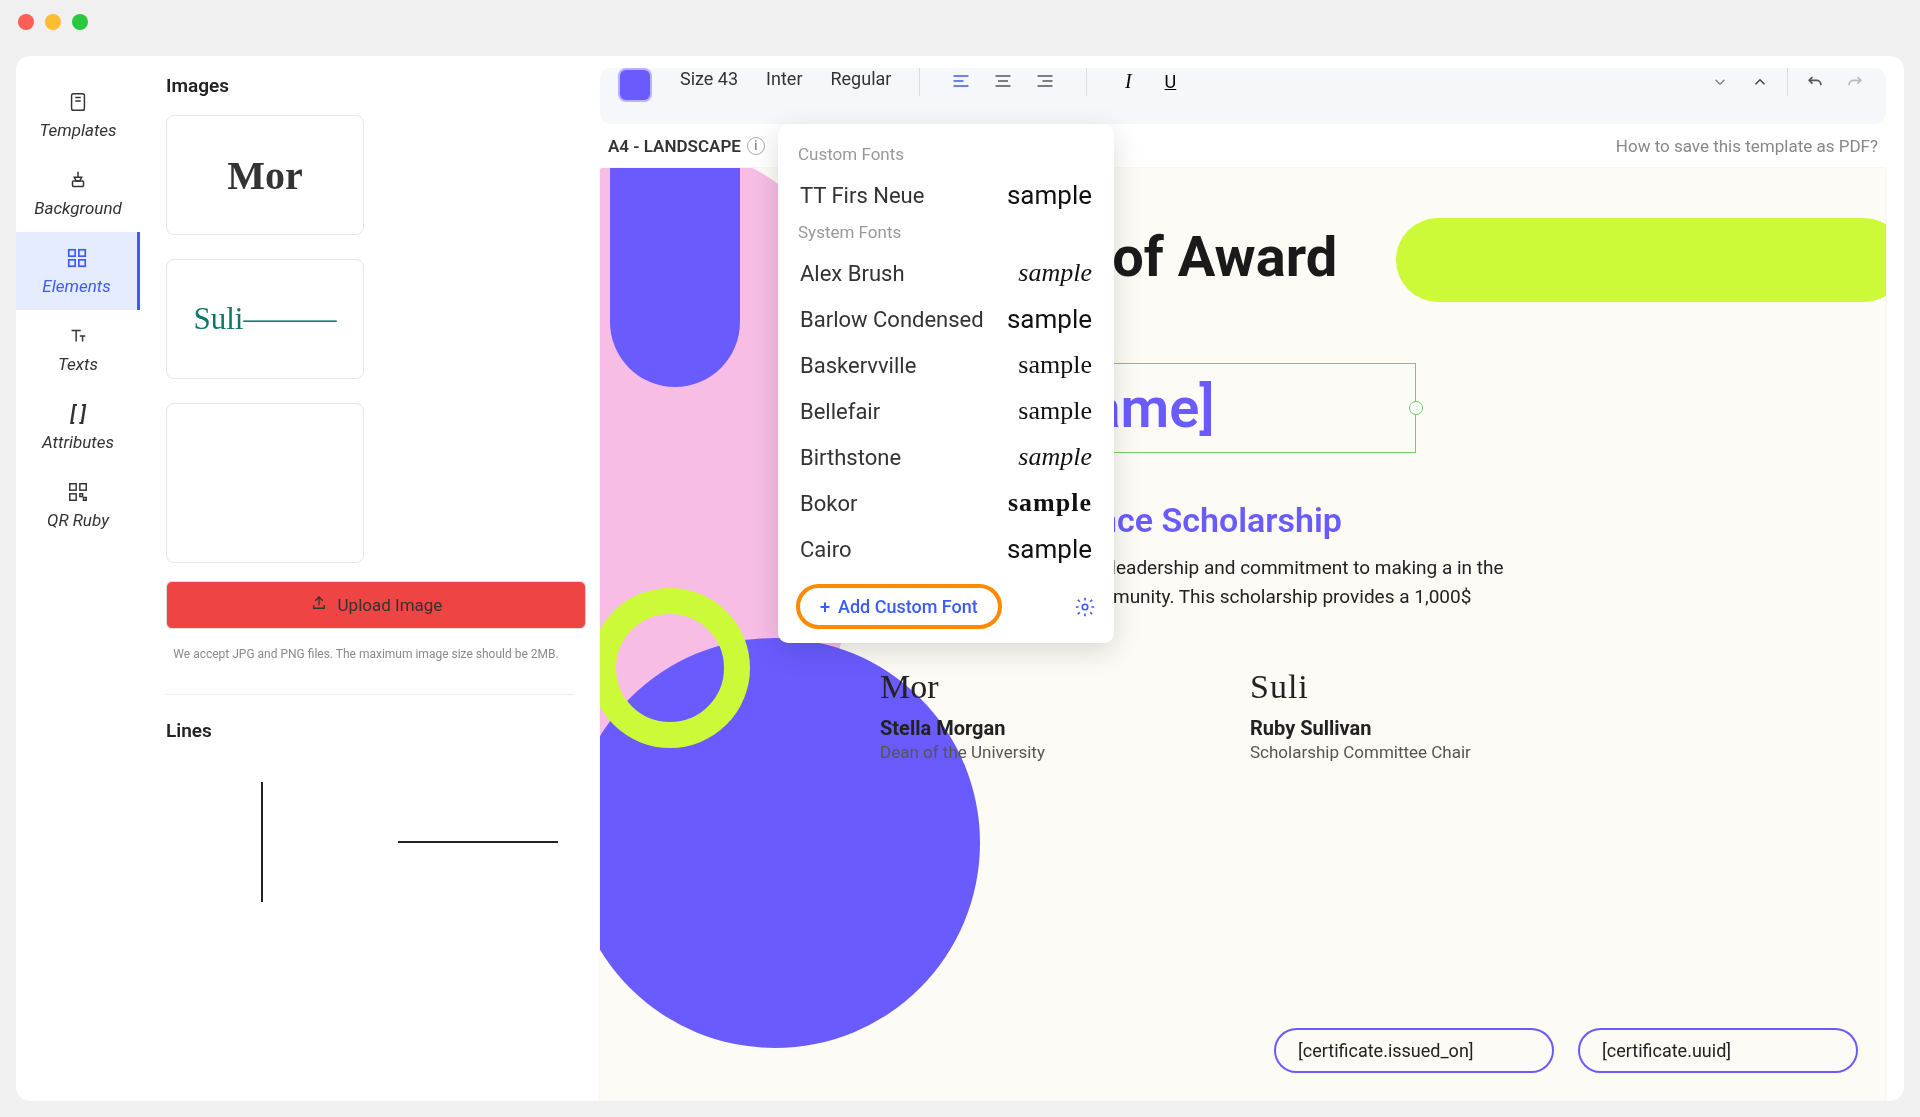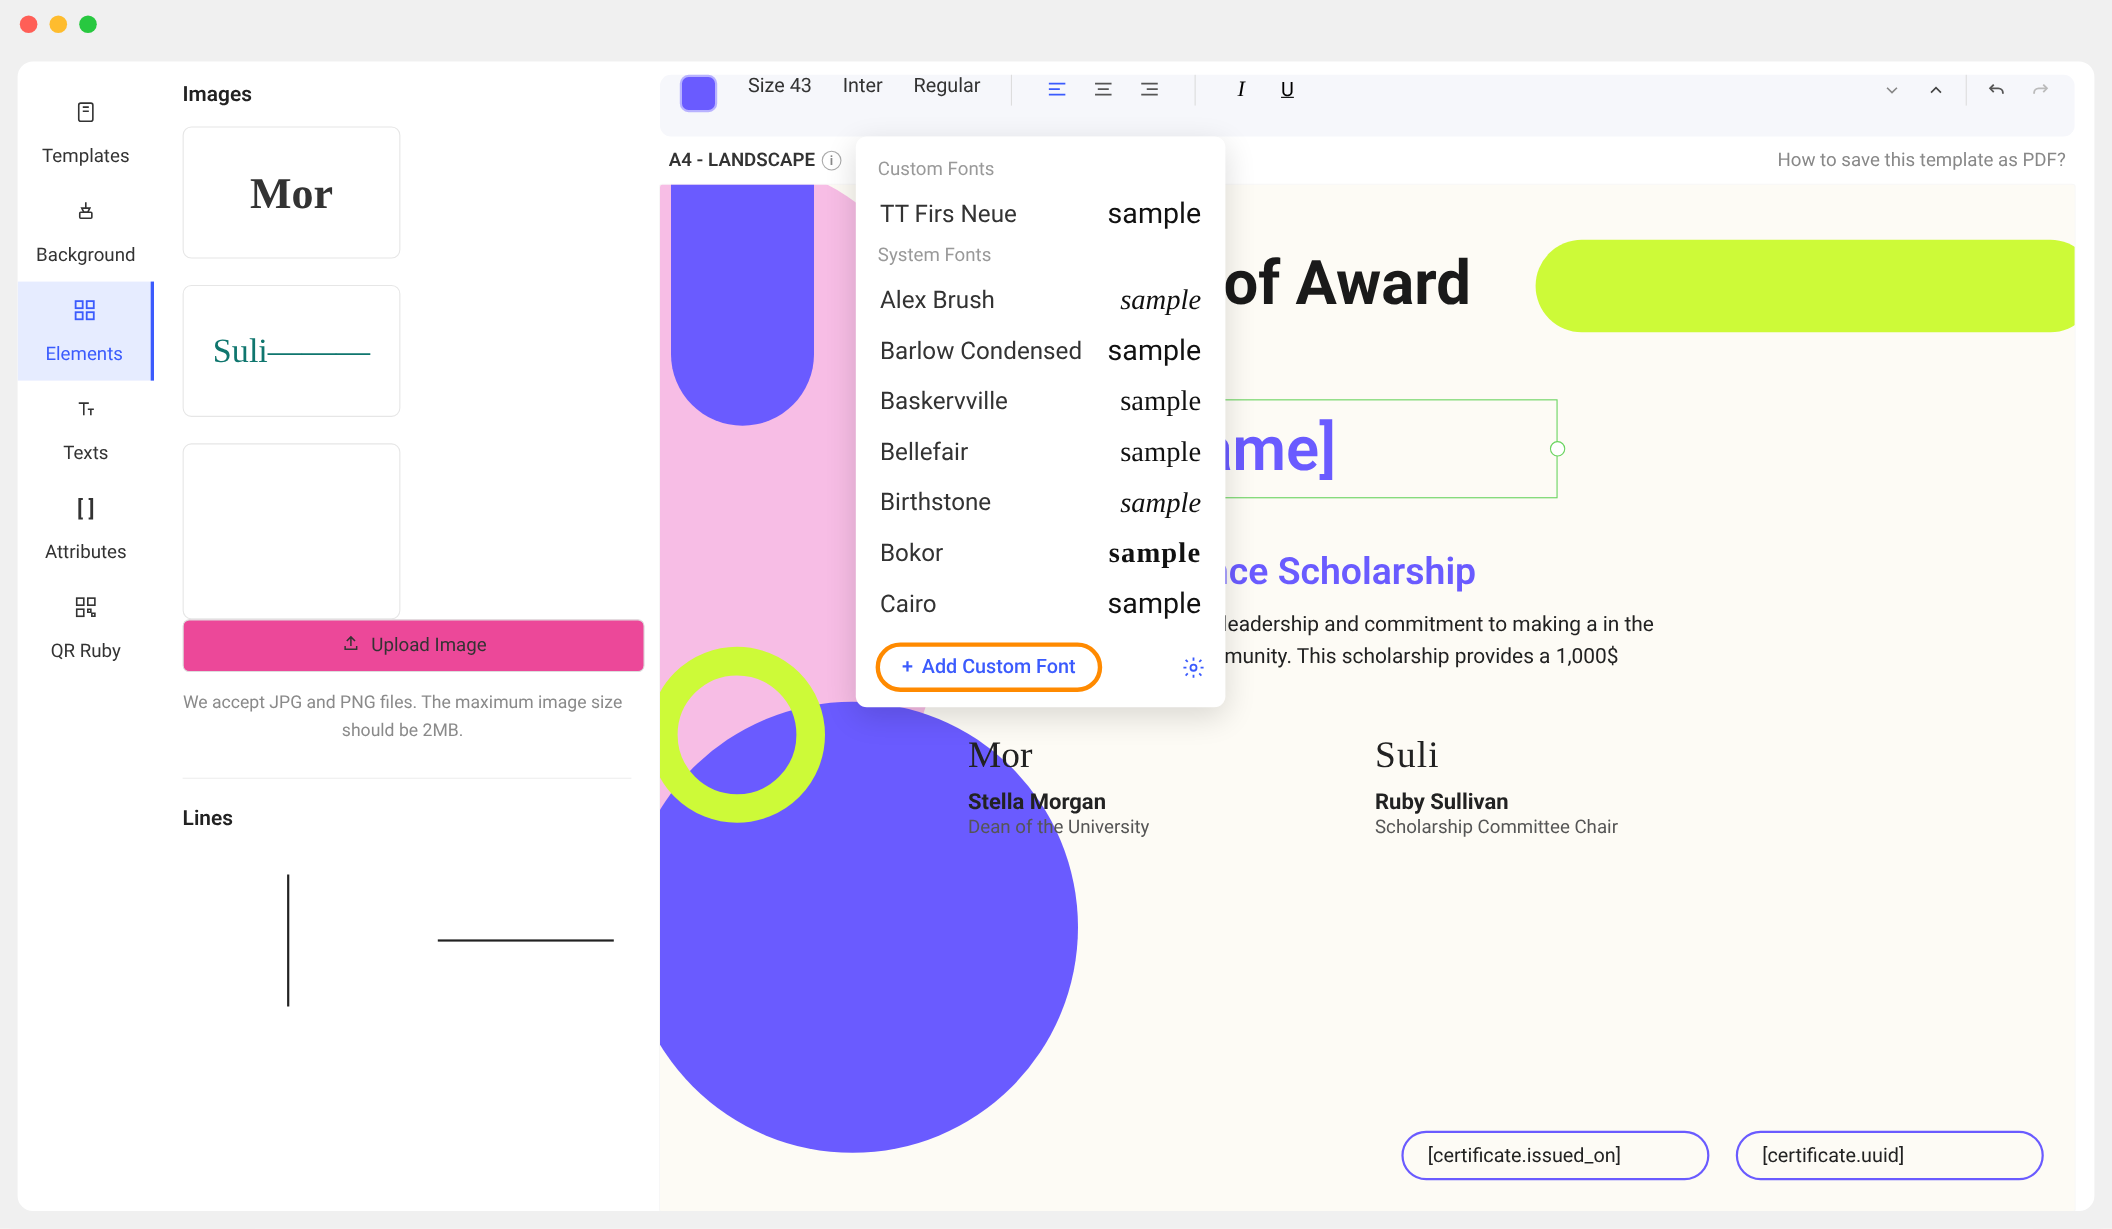--- a/index.html
+++ b/index.html
@@ -5,32 +5,32 @@
 * { margin: 0; padding: 0; box-sizing: border-box; font-family: -apple-system, BlinkMacSystemFont, "Segoe UI", Roboto, sans-serif; }
 body { background: #f0f0f0; width: 1920px; height: 1117px; overflow: hidden; }
 .mac-window { width: 1920px; height: 1117px; background: #f0f0f0; border-radius: 12px; overflow: hidden; position: relative; }
 .titlebar { height: 44px; display: flex; align-items: center; padding: 0 18px; gap: 11px; }
 .traffic-dot { width: 16px; height: 16px; border-radius: 50%; }
 .traffic-close { background: #ff5f57; }
 .traffic-min { background: #febc2e; }
 .traffic-max { background: #28c840; }
 .app-body { position: absolute; top: 56px; left: 16px; right: 16px; bottom: 16px; background: #fff; border-radius: 14px; display: flex; overflow: hidden; }
 .left-rail { width: 124px; display: flex; flex-direction: column; padding-top: 20px; }
-.rail-item { display: flex; flex-direction: column; align-items: center; gap: 18px; padding: 14px 4px; cursor: pointer; color: #333; font-size: 17px; }
+.rail-item { display: flex; flex-direction: column; align-items: center; gap: 6px; padding: 14px 4px; cursor: pointer; color: #333; font-size: 17px; font-style: italic; }
 .rail-item.active { background: #e6ecff; color: #3b5bfd; border-right: 3px solid #3b5bfd; }
 .rail-item .icon { width: 24px; height: 24px; display: flex; align-items: center; justify-content: center; }
 .panel { width: 460px; padding: 18px 26px; }
 .panel h3 { font-size: 19px; font-weight: 600; color: #222; margin-bottom: 18px; }
 .images-grid { display: flex; gap: 24px; flex-wrap: wrap; }
 .img-card { width: 198px; height: 120px; border: 1px solid #e6e6e6; border-radius: 8px; display: flex; align-items: center; justify-content: center; }
 .sig1 { font-family: cursive; font-size: 40px; color: #333; font-weight: 600; }
 .sig2 { font-family: cursive; font-size: 31px; color: #0f766e; }
 .img-card.empty { width: 198px; height: 160px; }
-.upload-btn { width: 420px; height: 48px; border: 1px solid #ddd; border-radius: 6px; background: #ec4899; display: flex; align-items: center; justify-content: center; gap: 10px; font-size: 17px; color: #333; cursor: pointer; }
-.upload-note { margin-top: 16px; font-size: 16px; color: #8a8a8a; text-align: center; max-width: 400px; line-height: 1.55; }
+.upload-btn { margin-top: 18px; width: 420px; height: 48px; border: 1px solid #ddd; border-radius: 6px; background: #ef4444; display: flex; align-items: center; justify-content: center; gap: 10px; font-size: 17px; color: #333; cursor: pointer; }
+.upload-note { margin-top: 16px; font-size: 12px; color: #8a8a8a; text-align: center; max-width: 400px; line-height: 1.55; }
 .lines-grid { display: flex; gap: 24px; margin-top: 20px; }
 .line-card { width: 198px; height: 160px; display: flex; align-items: center; justify-content: center; }
 .vline { width: 2px; height: 120px; background: #222; }
 .hline { width: 160px; height: 2px; background: #222; }
 .divider { border-top: 1px solid #eee; margin: 30px 0 24px; }
 .canvas-area { flex: 1; display: flex; flex-direction: column; padding: 12px 18px 0 0; position: relative; }
 .toolbar { height: 56px; background: #f6f7fb; border-radius: 10px; margin: 0 0 12px 0; display: flex; align-items: flex-start; padding: 0 18px; gap: 28px; }
 .color-swatch { width: 34px; height: 34px; border-radius: 8px; background: #6a5bff; border: 2px solid #b8b2ff; }
 .tb-text { font-size: 18px; color: #333; }
 .tb-group { display: flex; align-items: center; gap: 16px; }

